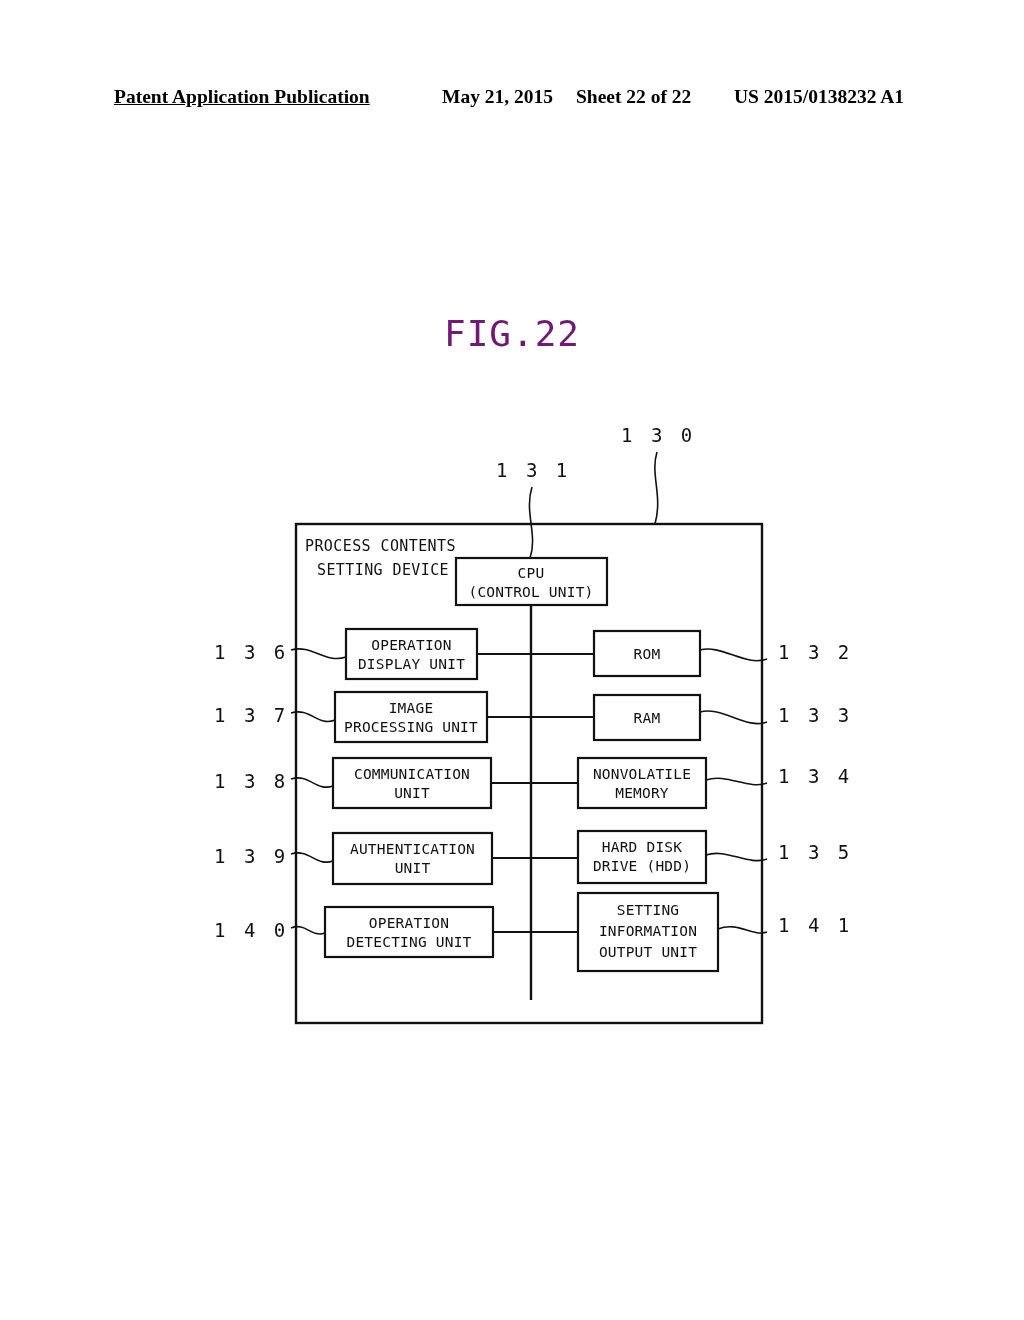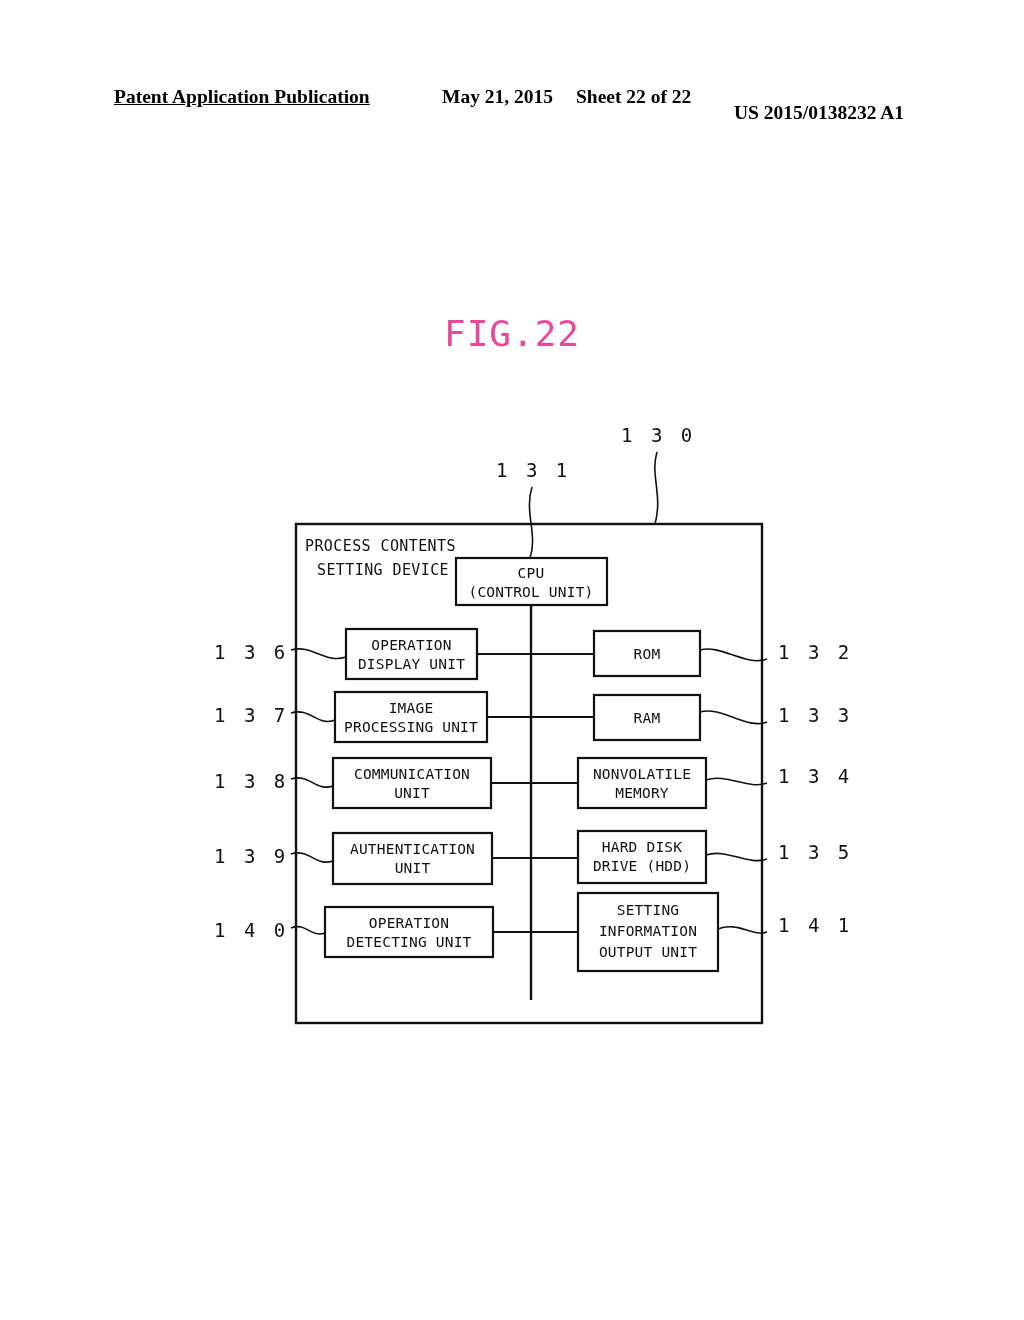--- a/index.html
+++ b/index.html
@@ -43,34 +43,34 @@
   }
   #page-header .hdr-sheet {
     position: absolute;
     left: 551px;
     top: 0;
     margin-left: 25px;
   }
   #page-header .hdr-docnum {
     position: absolute;
     left: 734px;
-    top: 16px;
+    top: 0;
   }
 
   
   #fig-title {
     position: absolute;
     left: 0;
     top: 313px;
     width: 1024px;
     text-align: center;
     font-family: "DejaVu Sans Mono", monospace;
     font-size: 36px;
     letter-spacing: 1px;
-    color: #ec4899;
+    color: #701a75;
   }
 
   
   #diagram {
     position: absolute;
     left: 0;
     top: 0;
     width: 1024px;
     height: 1320px;
   }

